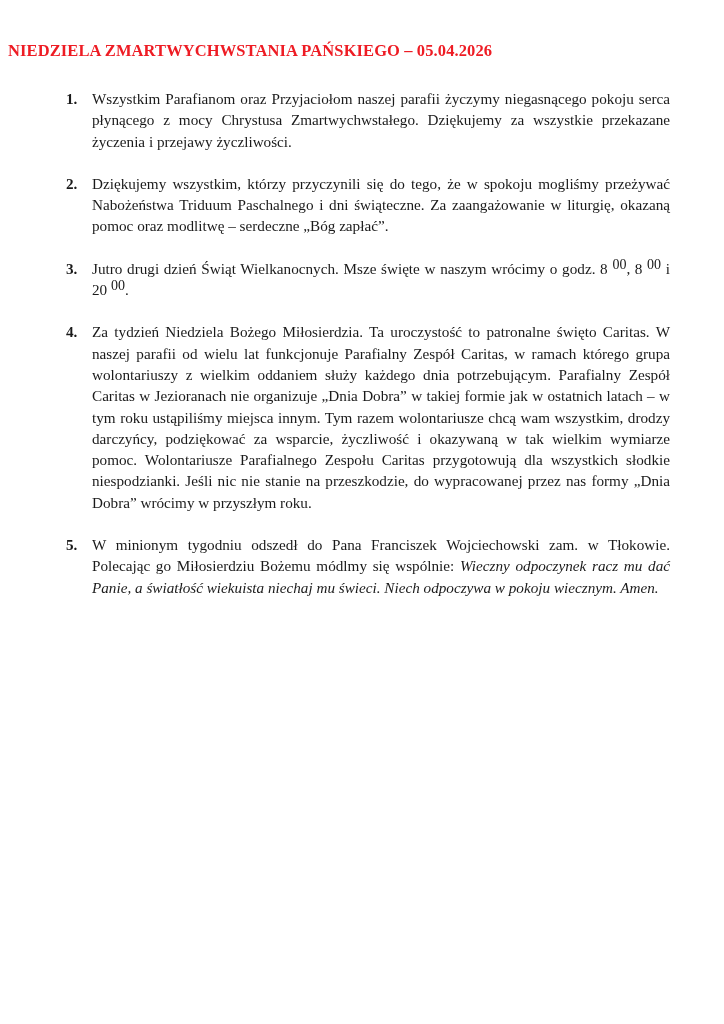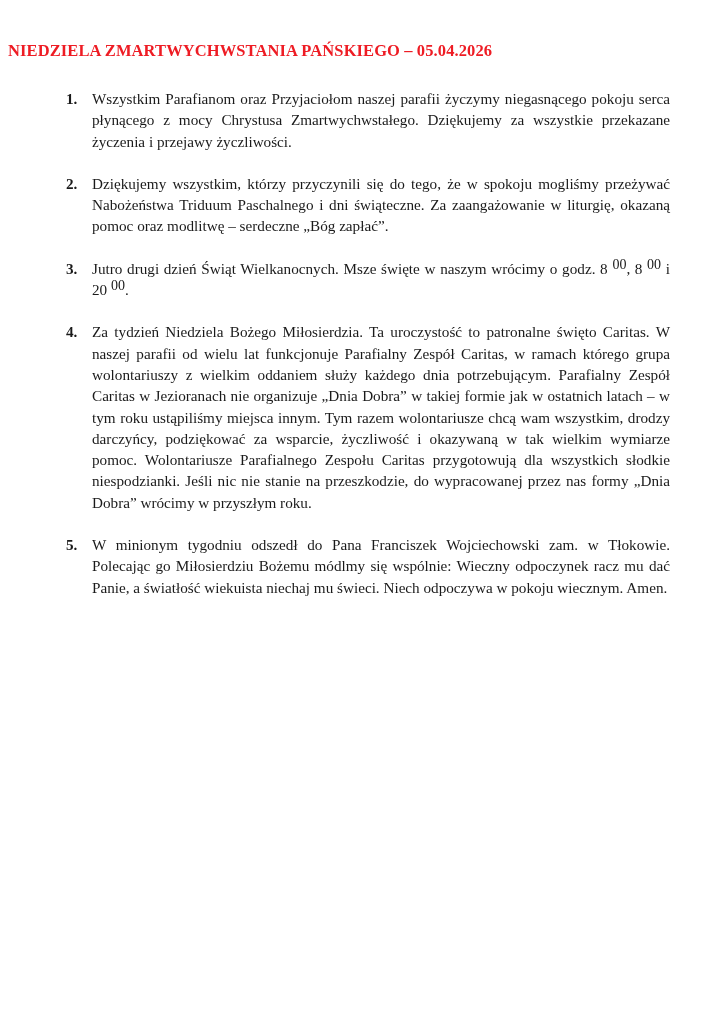--- a/index.html
+++ b/index.html
@@ -62,20 +62,21 @@
     }
     .item-text {
       display: block;
     }
     .sup {
       font-size: 14px;
       vertical-align: 5px;
       line-height: 0;
     }
     .italic {
+      font-style: italic;
     }
     #item-1 { margin-bottom: 21px; }
     #item-2 { margin-bottom: 21px; }
     #item-3 { margin-bottom: 21px; }
     #item-4 { margin-bottom: 21px; }
   </style>
 </head>
 <body>
 
 <div class="page">

